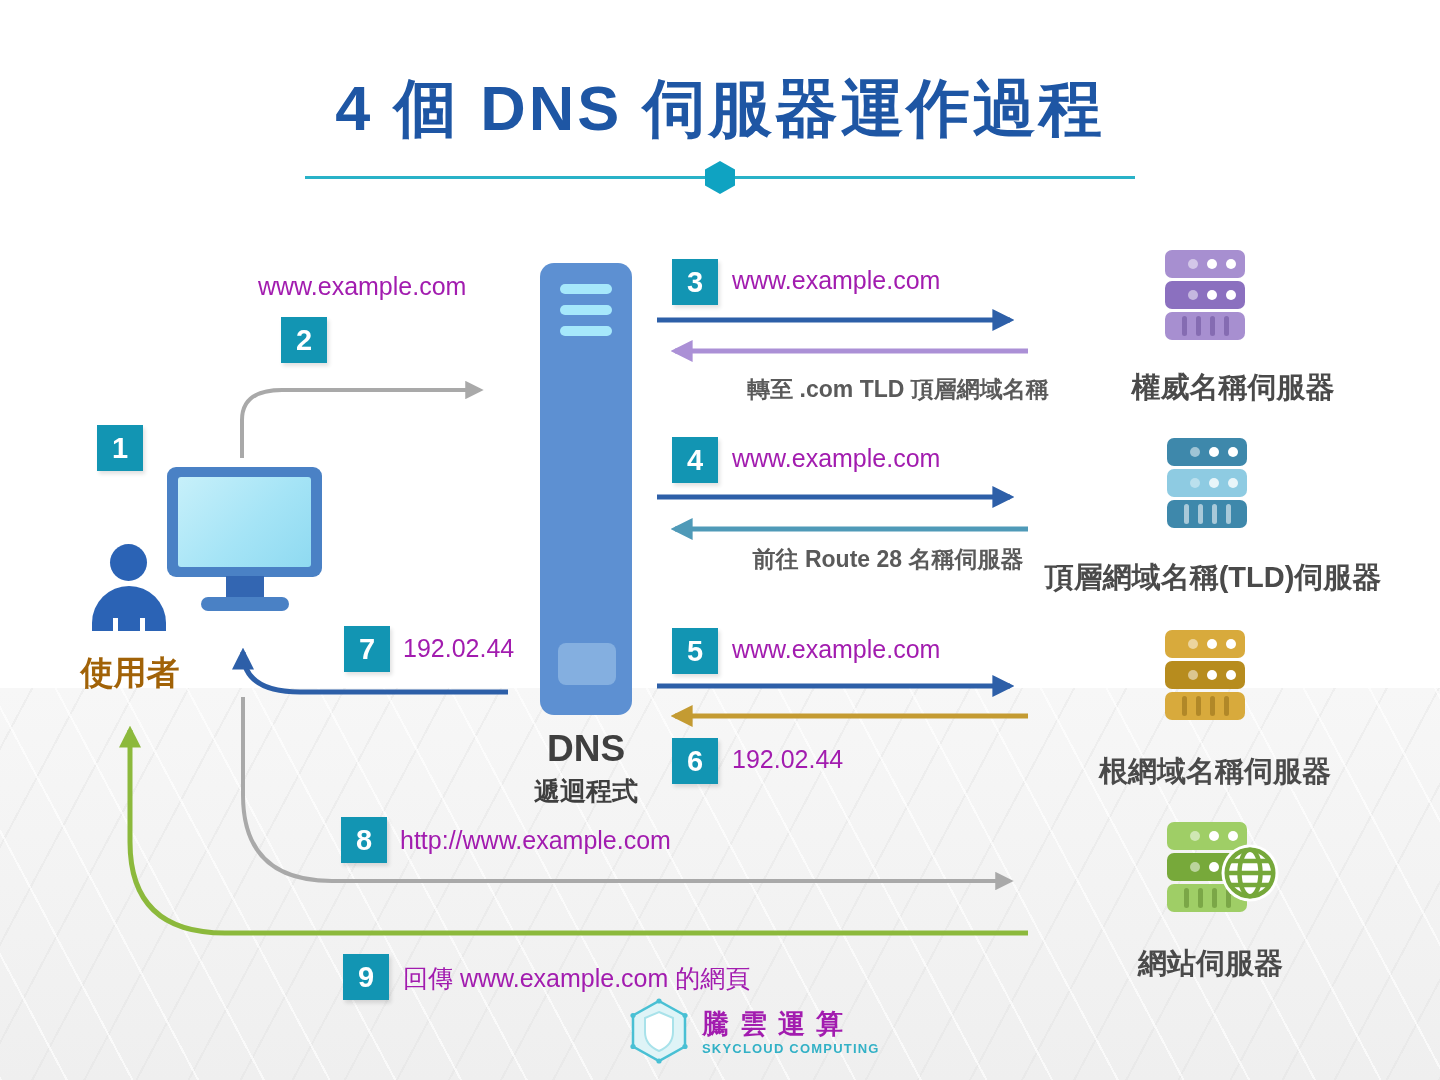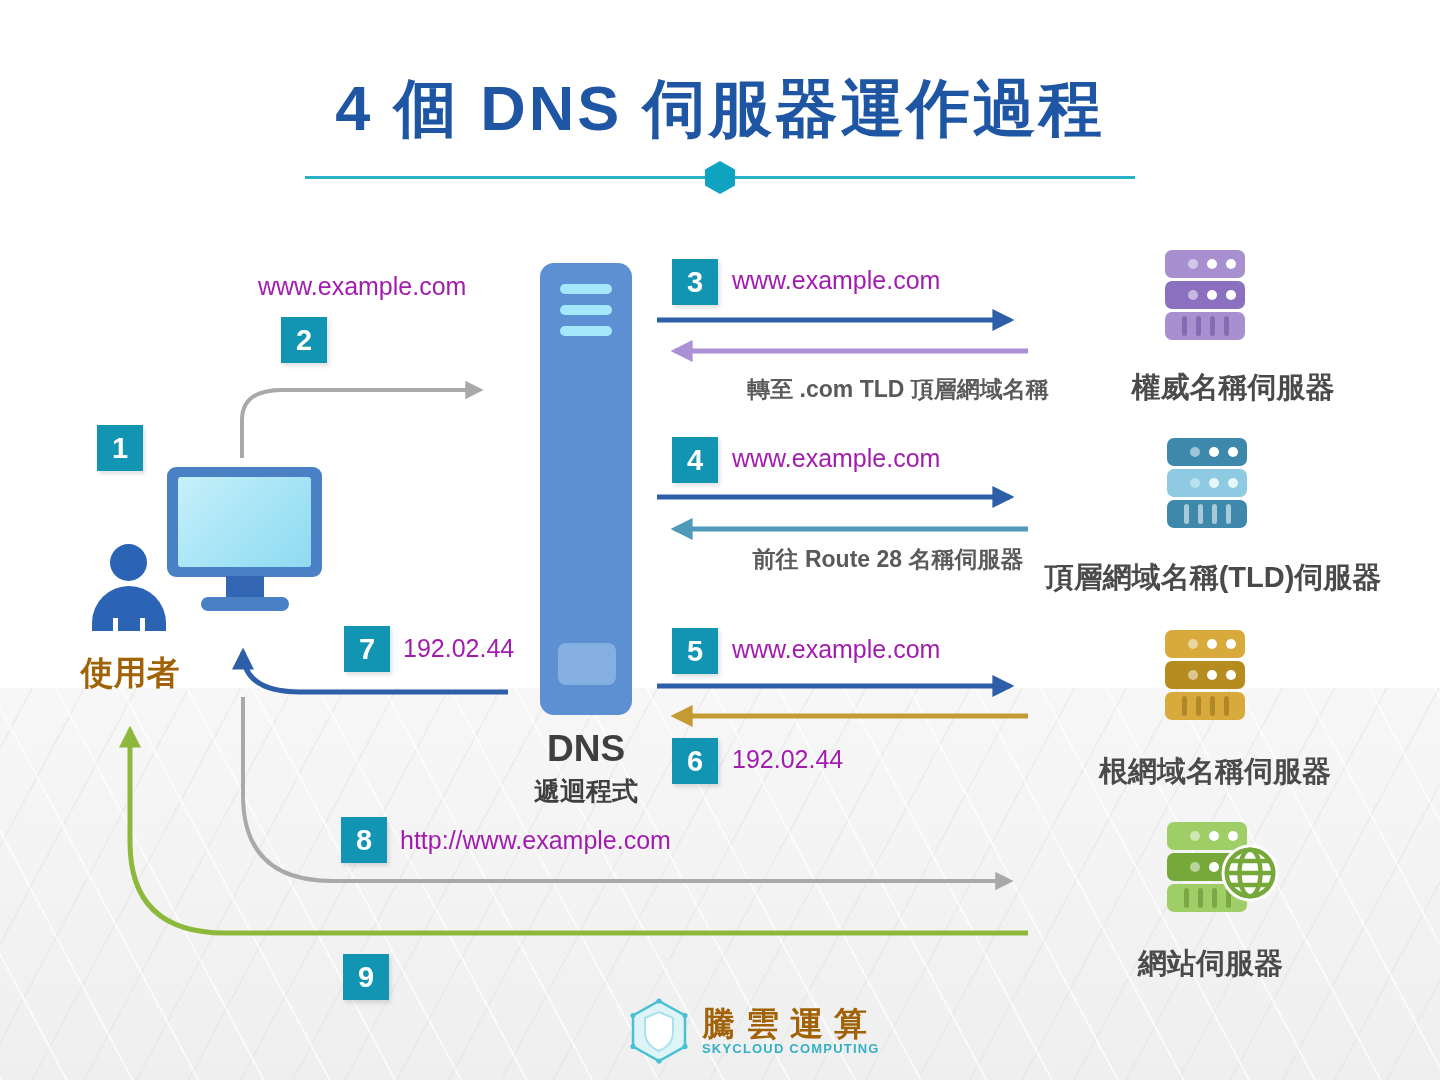--- a/index.html
+++ b/index.html
@@ -59,21 +59,21 @@
   .srv.gold .a{background:#d8aa3c;} .srv.gold .b{background:#b78c1e;} .srv.gold .c{background:#d8aa3c;}
   .srv.gold .bar{background:rgba(120,85,10,.4);}
   .srv.green .a{background:#9fce66;} .srv.green .b{background:#77a93a;} .srv.green .c{background:#9fce66;}
   .srv.green .bar{background:rgba(70,110,25,.4);}
   .globe{position:absolute;left:1220px;top:843px;width:60px;height:60px;z-index:3;}
 
   
   .logo{position:absolute;left:628px;top:998px;display:flex;z-index:3;}
   .logo-hex{width:62px;height:66px;}
   .logo-text{margin-left:12px;padding-top:12px;}
-  .logo-brand{font-size:33px;font-weight:700;color:#a16207;letter-spacing:11px;line-height:28px;white-space:nowrap;}
+  .logo-brand{font-size:27px;font-weight:700;color:#a21caf;letter-spacing:11px;line-height:28px;white-space:nowrap;}
   .logo-sub{font-size:13px;font-weight:700;color:#33b1c6;letter-spacing:1.2px;margin-top:3px;white-space:nowrap;}
 </style>
 </head>
 <body>
 
 <div class="canvas">
   <div class="bg-lower"></div>
 
   <div class="title">4 個 DNS 伺服器運作過程</div>
   <div class="divider"></div>
@@ -236,20 +236,21 @@
     <circle cx="20" cy="20" r="19" fill="#ffffff"></circle>
     <circle cx="20" cy="20" r="15.5" fill="none" stroke="#76a83a" stroke-width="3"></circle>
     <ellipse cx="20" cy="20" rx="7" ry="15.5" fill="none" stroke="#76a83a" stroke-width="3"></ellipse>
     <line x1="4.5" y1="20" x2="35.5" y2="20" stroke="#76a83a" stroke-width="3"></line>
     <line x1="7" y1="12" x2="33" y2="12" stroke="#76a83a" stroke-width="3"></line>
     <line x1="7" y1="28" x2="33" y2="28" stroke="#76a83a" stroke-width="3"></line>
   </svg>
   <div class="srv-label" style="left:1118px;top:944px;width:185px;">網站伺服器</div>
 
   <div class="badge" style="left:343px;top:954px;">9</div>
+  <div class="step-label" style="left:403px;top:962px;">回傳 www.example.com 的網頁</div>
 
   <div class="logo">
     <svg class="logo-hex" viewBox="0 0 62 66">
       <polygon points="31,3 57,17.5 57,48.5 31,63 5,48.5 5,17.5" fill="#dff4f7" stroke="#49c0d4" stroke-width="2.5"></polygon>
       <path d="M31 14 L45 20 V34 C45 44 38 50 31 53 C24 50 17 44 17 34 V20 Z" fill="#ffffff" stroke="#a8e2ea" stroke-width="2"></path>
       <circle cx="31" cy="3" r="2.6" fill="#49c0d4"></circle>
         <circle cx="57" cy="17.5" r="2.6" fill="#49c0d4"></circle>
       <circle cx="57" cy="48.5" r="2.6" fill="#49c0d4"></circle>
         <circle cx="31" cy="63" r="2.6" fill="#49c0d4"></circle>
       <circle cx="5" cy="48.5" r="2.6" fill="#49c0d4"></circle>

